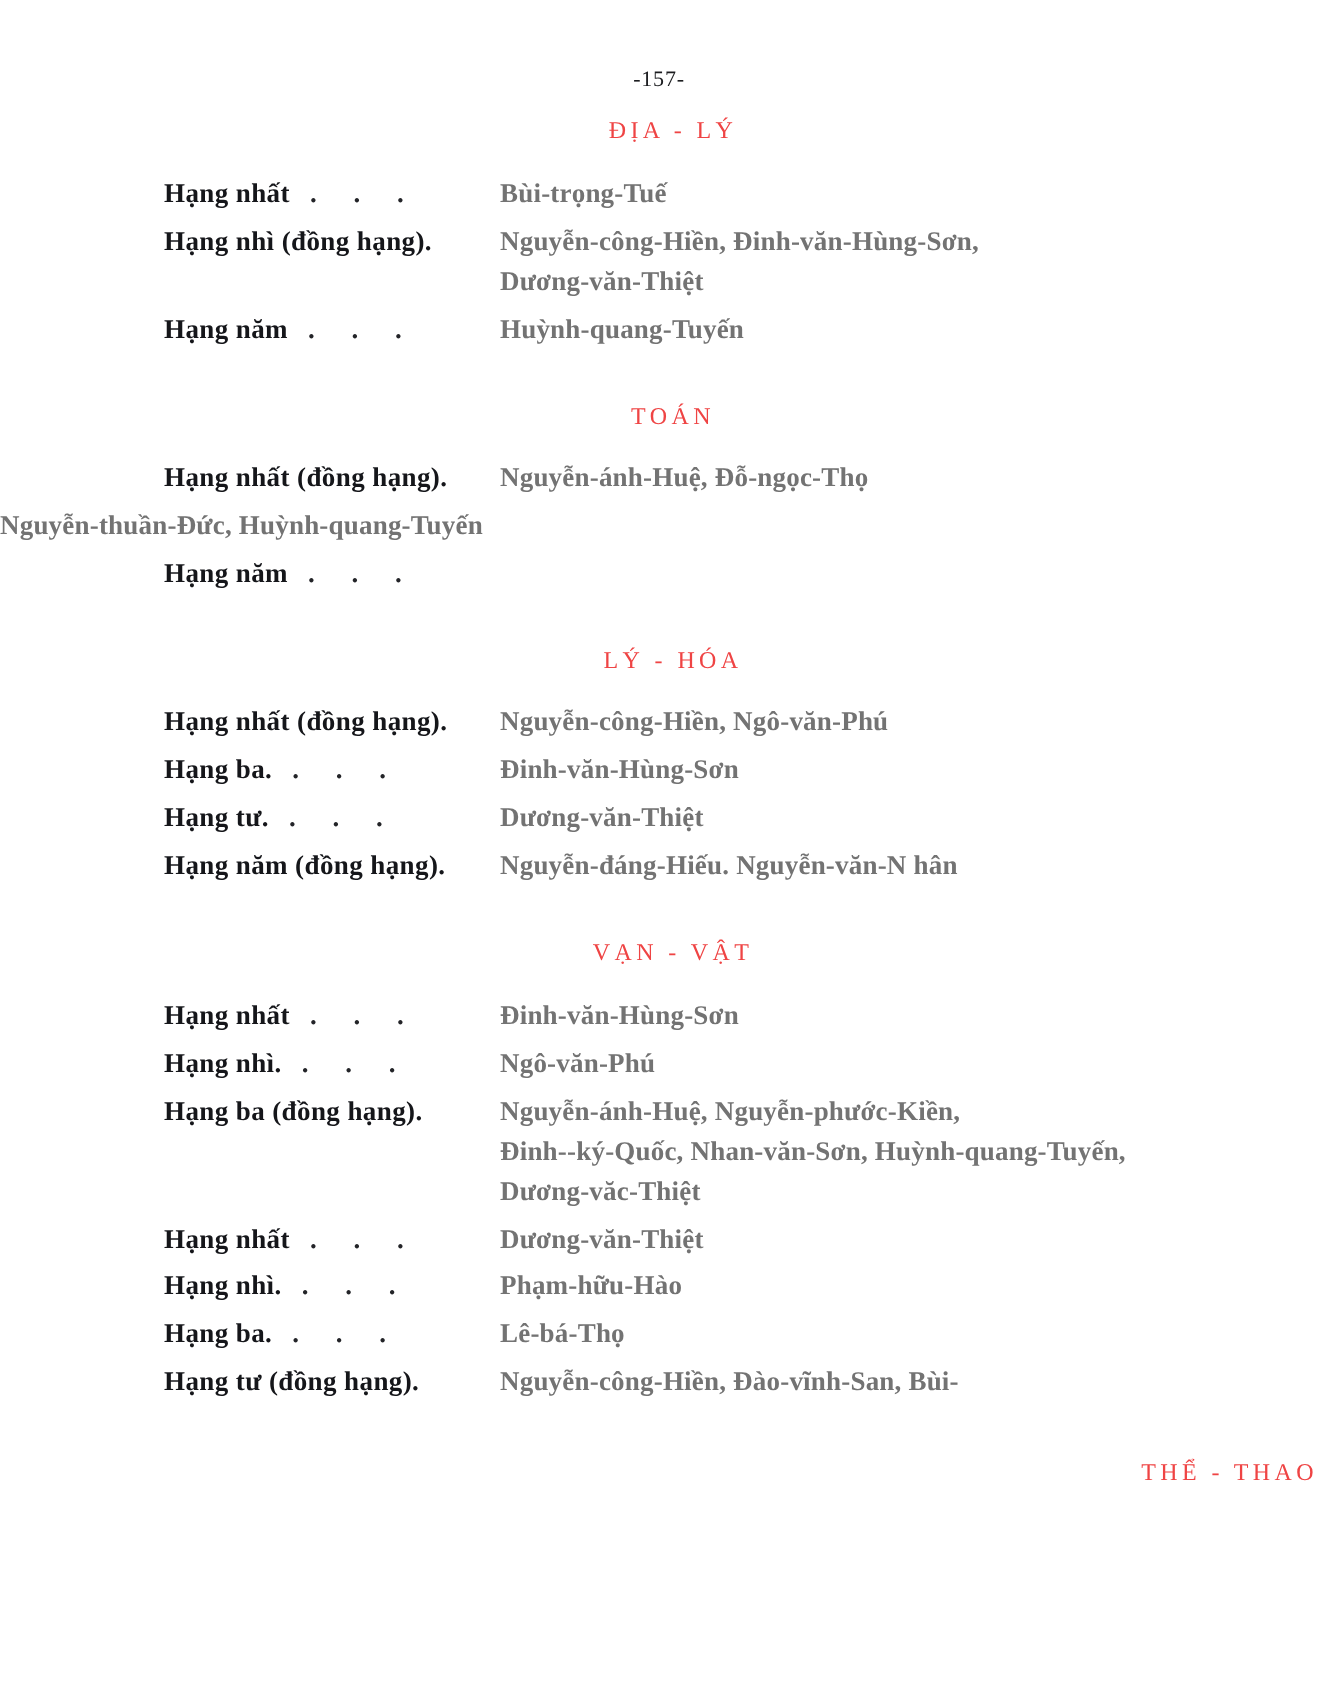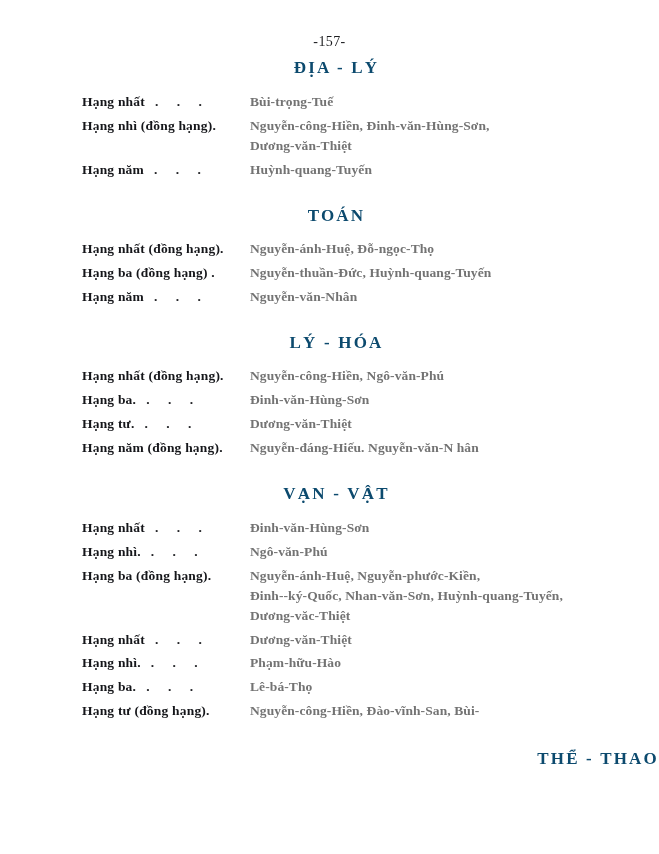--- a/index.html
+++ b/index.html
@@ -21,42 +21,42 @@
     inset: 0;
     background: #ffffff;
   }
 
   .folio {
     position: absolute;
     top: 34px;
     left: 0;
     width: 659px;
     text-align: center;
-    font-size: 14px;
+    font-size: 11px;
     letter-spacing: 0.4px;
     color: #1b1c1f;
   }
 
   .content {
     position: absolute;
     top: 58px;
     left: 0;
     width: 659px;
   }
 
   .section {
     margin-bottom: 0;
   }
 
   .section-title {
     text-align: center;
-    font-size: 17px;
-    font-weight: 700;
+    font-size: 12px;
+    font-weight: 400;
     letter-spacing: 2.2px;
-    color: #0c4a6e;
+    color: #ef4444;
     padding-left: 14px;
   }
 
   
   .sec-dialy   .section-title { margin: 0 0 14px 0; }
   .sec-toan    .section-title { margin: 26px 0 13px 0; text-align: center; }
   .sec-lyhoa   .section-title { margin: 26px 0 13px 0; }
   .sec-vanvat  .section-title { margin: 26px 0 14px 0; }
   .sec-hoihoa  .section-title { margin: 28px 0 14px 0; }
   .sec-thethao .section-title { margin: 28px 0 14px 0; text-align: right; }
@@ -141,26 +141,24 @@
     </div>
 
     <div class="section sec-toan">
       <div class="section-title">TOÁN</div>
       <div class="rows">
         <div class="row">
           <div class="rank"><span class="lead">Hạng nhất (đồng hạng).</span><span class="dots"></span></div>
           <div class="names"><span>Nguyễn-ánh-Huệ, Đỗ-ngọc-Thọ</span><span class="cont"></span></div>
         </div>
         <div class="row">
-          <div class="rank"><span class="lead">Hạng ba (đồng hạng) .</span><span class="dots"></span></div>
           <div class="names"><span>Nguyễn-thuần-Đức,  Huỳnh-quang-Tuyến</span><span class="cont"></span></div>
         </div>
         <div class="row">
           <div class="rank"><span class="lead">Hạng năm</span><span class="dots">.  .  .</span></div>
-          <div class="names"><span>Nguyễn-văn-Nhân</span><span class="cont"></span></div>
         </div>
       </div>
     </div>
 
     <div class="section sec-lyhoa">
       <div class="section-title">LÝ - HÓA</div>
       <div class="rows">
         <div class="row">
           <div class="rank"><span class="lead">Hạng nhất (đồng hạng).</span><span class="dots"></span></div>
           <div class="names"><span>Nguyễn-công-Hiền, Ngô-văn-Phú</span><span class="cont"></span></div>

